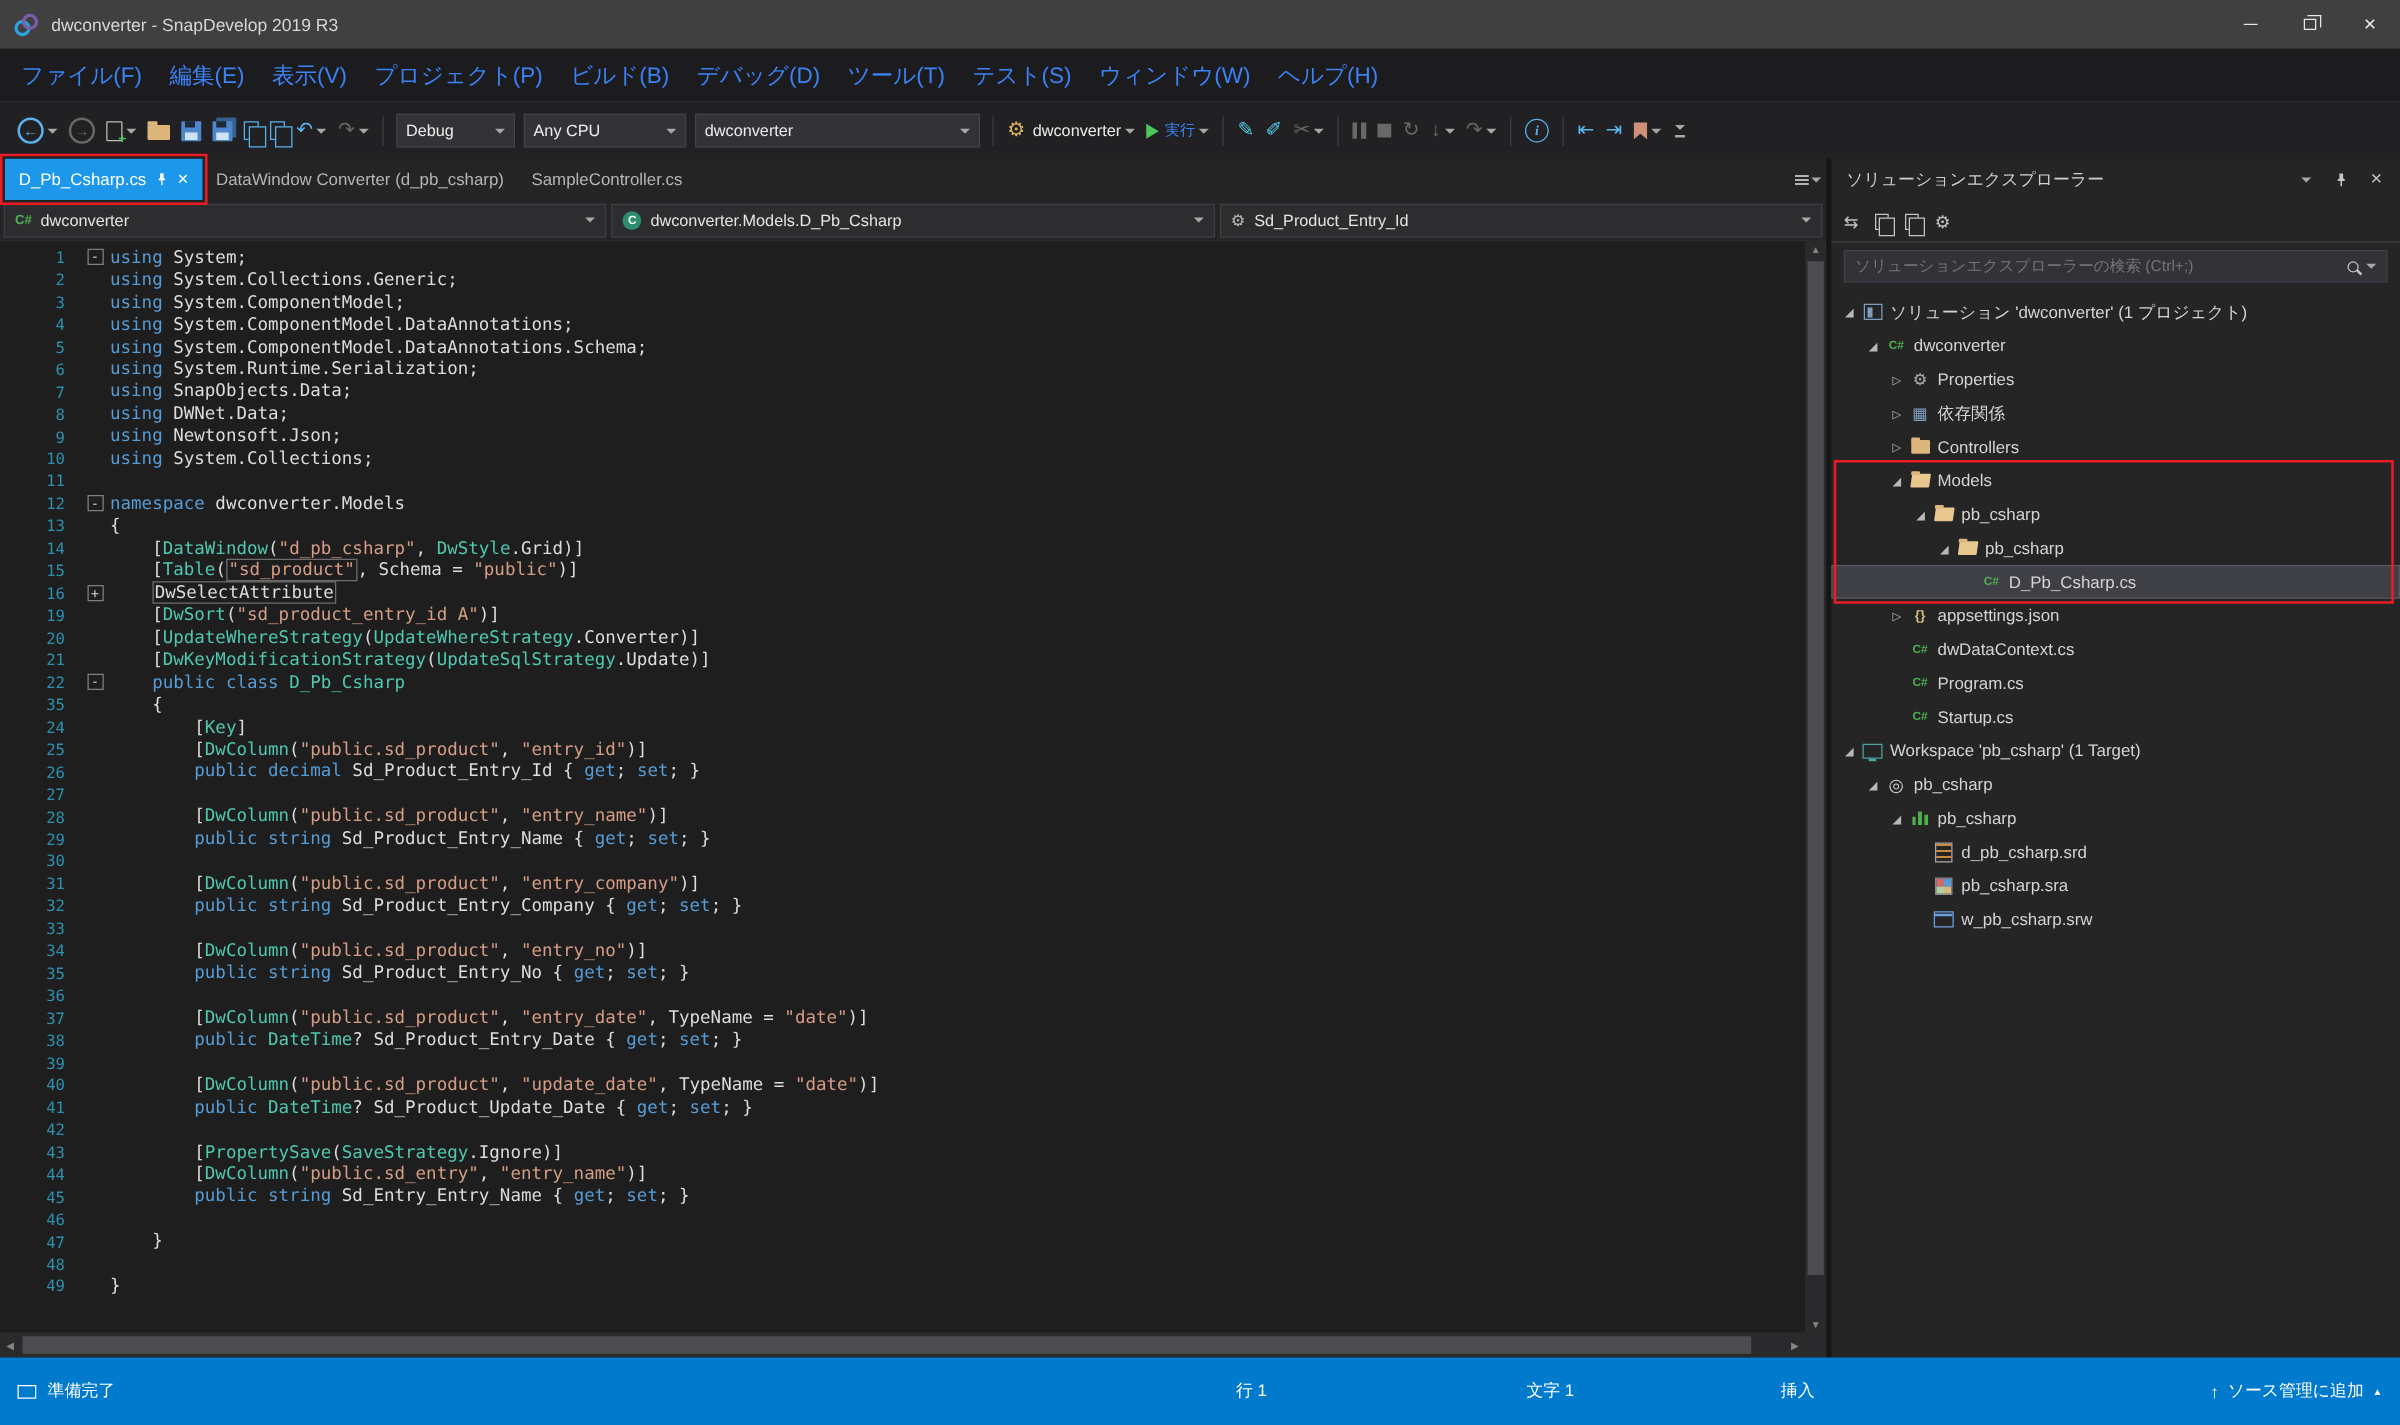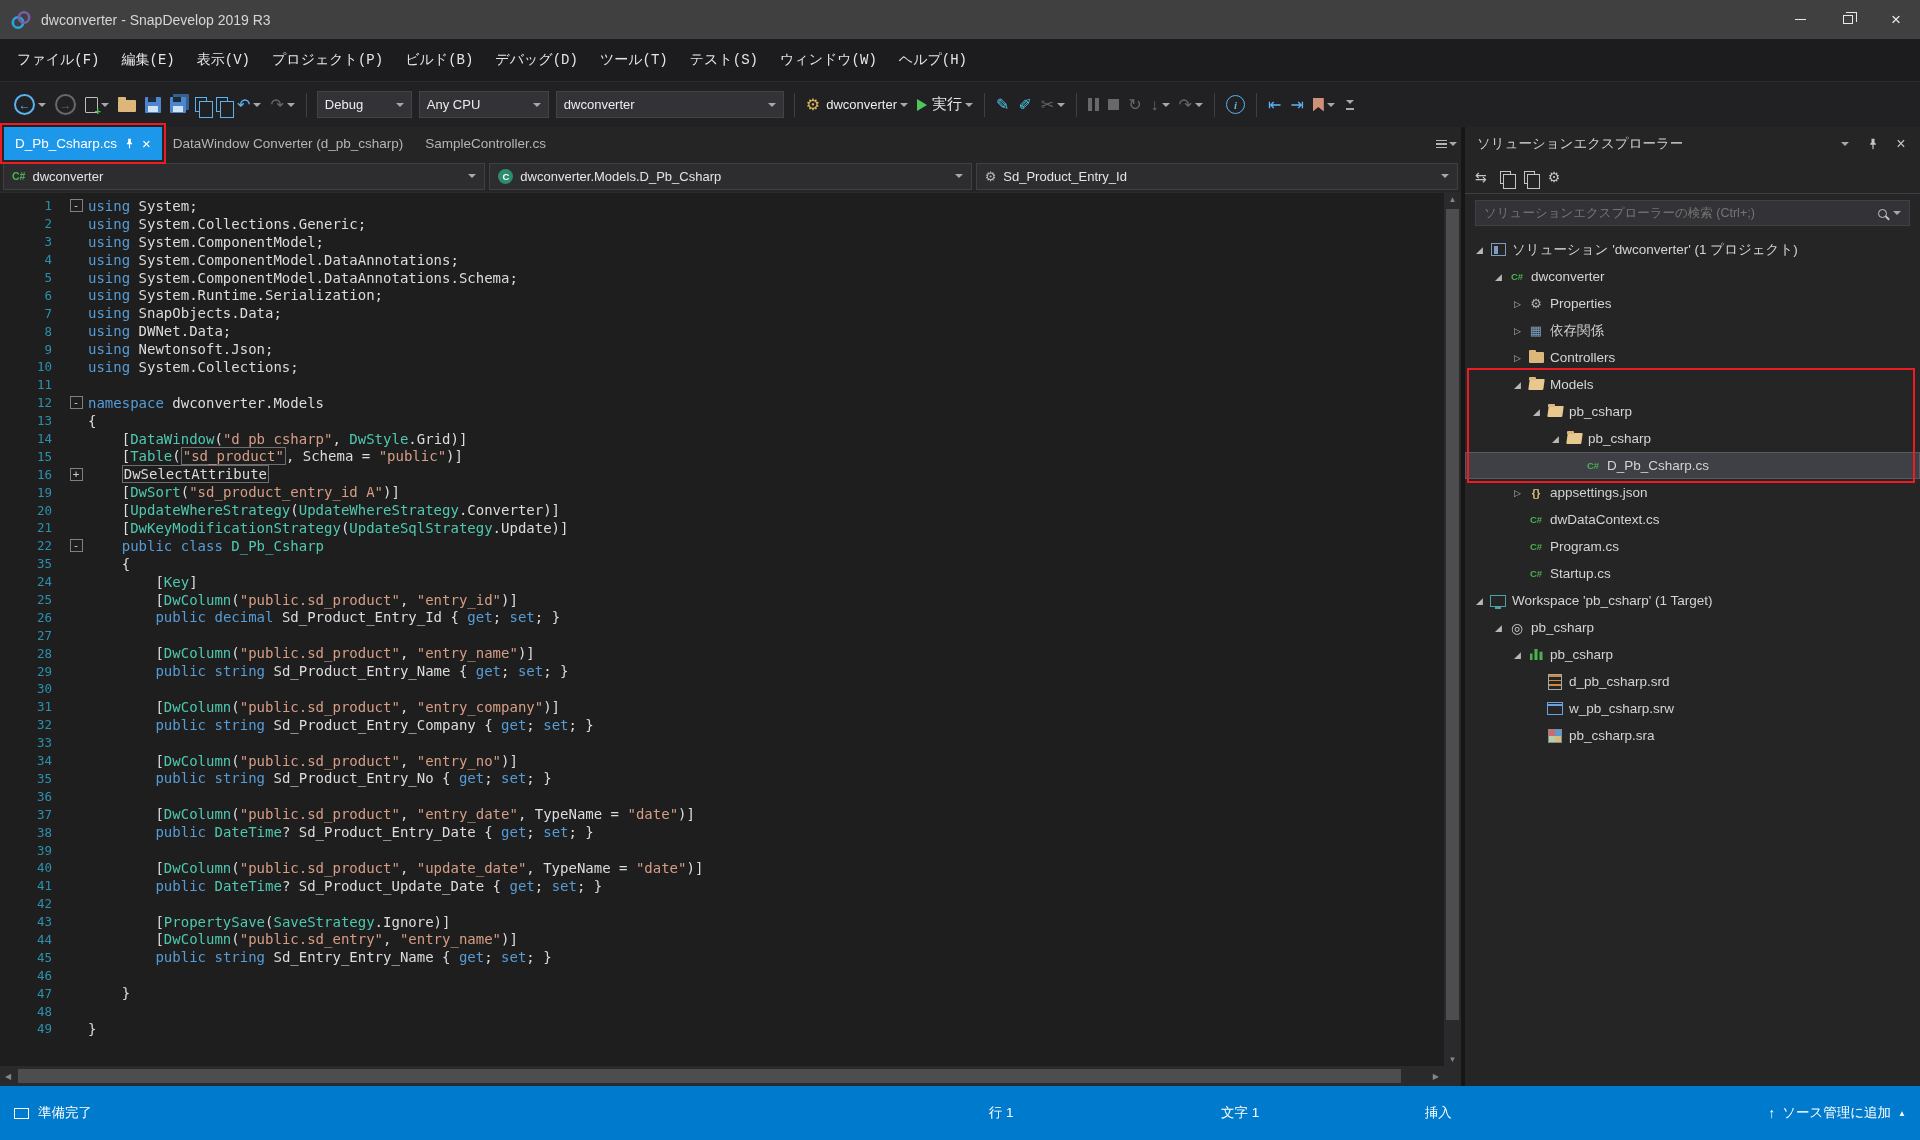--- a/index.html
+++ b/index.html
@@ -13,21 +13,21 @@
   .title { font-size:14px; color:#d6d6d6; }
   .win-controls { margin-left:auto; display:flex; height:100%; }
   .win-btn { width:48px; height:100%; display:flex; align-items:center; justify-content:center; color:#e8e8e8; }
   .wb-min { width:11px; height:1.5px; background:#e8e8e8; display:block; }
   .wb-max { width:10px; height:9px; border:1.2px solid #e8e8e8; display:block; position:relative; }
   .wb-max::before { content:''; position:absolute; left:2px; top:-4px; width:10px; height:9px; border:1.2px solid #e8e8e8; border-left:none; border-bottom:none; }
   .wb-close { font-size:17px; line-height:1; }
 
   
   .menubar { height:42px; flex:none; background:#1c1c1e; display:flex; align-items:center; padding-left:6px; }
-  .menu-item { padding:6px 11px; font-size:14px; color:#e5e5e5;font-family:Liberation Mono, monospace; }
+  .menu-item { padding:6px 11px; font-size:18px; color:#3b82f6; }
 
   
   .toolbar { height:46px; flex:none; background:#212123; border-top:1px solid #2c2c2e; display:flex; align-items:center; padding:0 10px; gap:1px; }
   .tsep { width:1px; height:24px; background:#3e3e42; margin:0 6px; flex:none; }
   .tbtn { height:32px; display:flex; align-items:center; justify-content:center; padding:0 4px; gap:3px; flex:none; }
   .caret { width:0; height:0; border-left:4px solid transparent; border-right:4px solid transparent; border-top:4px solid #a8a8a8; display:inline-block; }
   .st-blue { color:#5ab3f0; } .st-gray { color:#686868; } .st-yellow { color:#d9b35c; } .st-cyan { color:#4ec9e8; }
   .tglyph { font-size:16px; line-height:1; }
   .sh-circle { width:21px; height:21px; border-radius:50%; border:2px solid currentColor; display:flex; align-items:center; justify-content:center; font-size:12px; }
   .sh-doc { width:13px; height:16px; border:1.5px solid #bdbdbd; border-radius:1px; position:relative; }
@@ -43,21 +43,21 @@
   .sh-pause { width:11px; height:13px; background:linear-gradient(90deg, currentColor 0 4px, transparent 4px 7px, currentColor 7px 11px); }
   .sh-stop { width:11px; height:11px; background:currentColor; }
   .sh-info { width:19px; height:19px; border-radius:50%; border:1.5px solid #5ab3f0; color:#5ab3f0; font-size:11px; font-weight:bold; display:flex; align-items:center; justify-content:center; font-family:"Liberation Serif", serif; font-style:italic; }
   .sh-bookmark { width:11px; height:14px; background:#ce9178; clip-path:polygon(0 0,100% 0,100% 100%,50% 68%,0 100%); }
   .sh-play { width:0; height:0; border-top:6px solid transparent; border-bottom:6px solid transparent; border-left:10px solid #4cc75a; display:inline-block; }
   .sh-overflow { width:8px; height:10px; border-bottom:2px solid #a8a8a8; position:relative; margin-left:2px; }
   .sh-overflow::before { content:''; position:absolute; top:0; left:0; border-left:4px solid transparent; border-right:4px solid transparent; border-top:4px solid #a8a8a8; }
   .tcombo { height:27px; background:#333337; border:1px solid #434346; display:flex; align-items:center; justify-content:space-between; padding:0 7px; margin:0 3px; flex:none; }
   .tcombo-label { font-size:13px; color:#ececec; }
   .tlabel { font-size:13px; color:#ececec; margin-left:3px; }
-  .run-label { font-size:15px; color:#e5e5e5; margin-left:2px; }
+  .run-label { font-size:12px; color:#3b82f6; margin-left:2px; }
 
   
   .main { flex:1; display:flex; min-height:0; }
   .editor-pane { flex:1; display:flex; flex-direction:column; min-width:0; }
 
   
   .tabsrow { height:33px; flex:none; background:#252526; display:flex; align-items:stretch; padding-left:4px; overflow:visible; position:relative; z-index:5; }
   .tab { display:flex; align-items:center; padding:0 11px; gap:7px; font-size:13.5px; color:#b5b5b5; }
   .tab.active { background:#1c97ea; color:#ffffff; outline:2px solid #ed1c24; outline-offset:2px; }
   .tab-pin { display:flex; align-items:center; color:#ffffff; }
@@ -517,27 +517,27 @@
             <span class="ic ic-library"></span>
             <span class="tlab">pb_csharp</span>
           </div>
           <div class="trow" style="padding-left: 63px;">
             <span class="tarrow"></span>
             <span class="ic ic-srd"></span>
             <span class="tlab">d_pb_csharp.srd</span>
           </div>
           <div class="trow" style="padding-left: 63px;">
             <span class="tarrow"></span>
+            <span class="ic ic-sra"></span>
+            <span class="tlab">pb_csharp.sra</span>
+          </div>
+          <div class="trow" style="padding-left: 63px;">
+            <span class="tarrow"></span>
             <span class="ic ic-srw"></span>
             <span class="tlab">w_pb_csharp.srw</span>
-          </div>
-          <div class="trow" style="padding-left: 63px;">
-            <span class="tarrow"></span>
-            <span class="ic ic-sra"></span>
-            <span class="tlab">pb_csharp.sra</span>
           </div>
           <div class="tree-annotation"></div>
         </div>
     </div>
   </div>
 
   <div class="statusbar">
     <div class="sb-left">
       <span class="sb-icon"></span>
       <span>準備完了</span>

